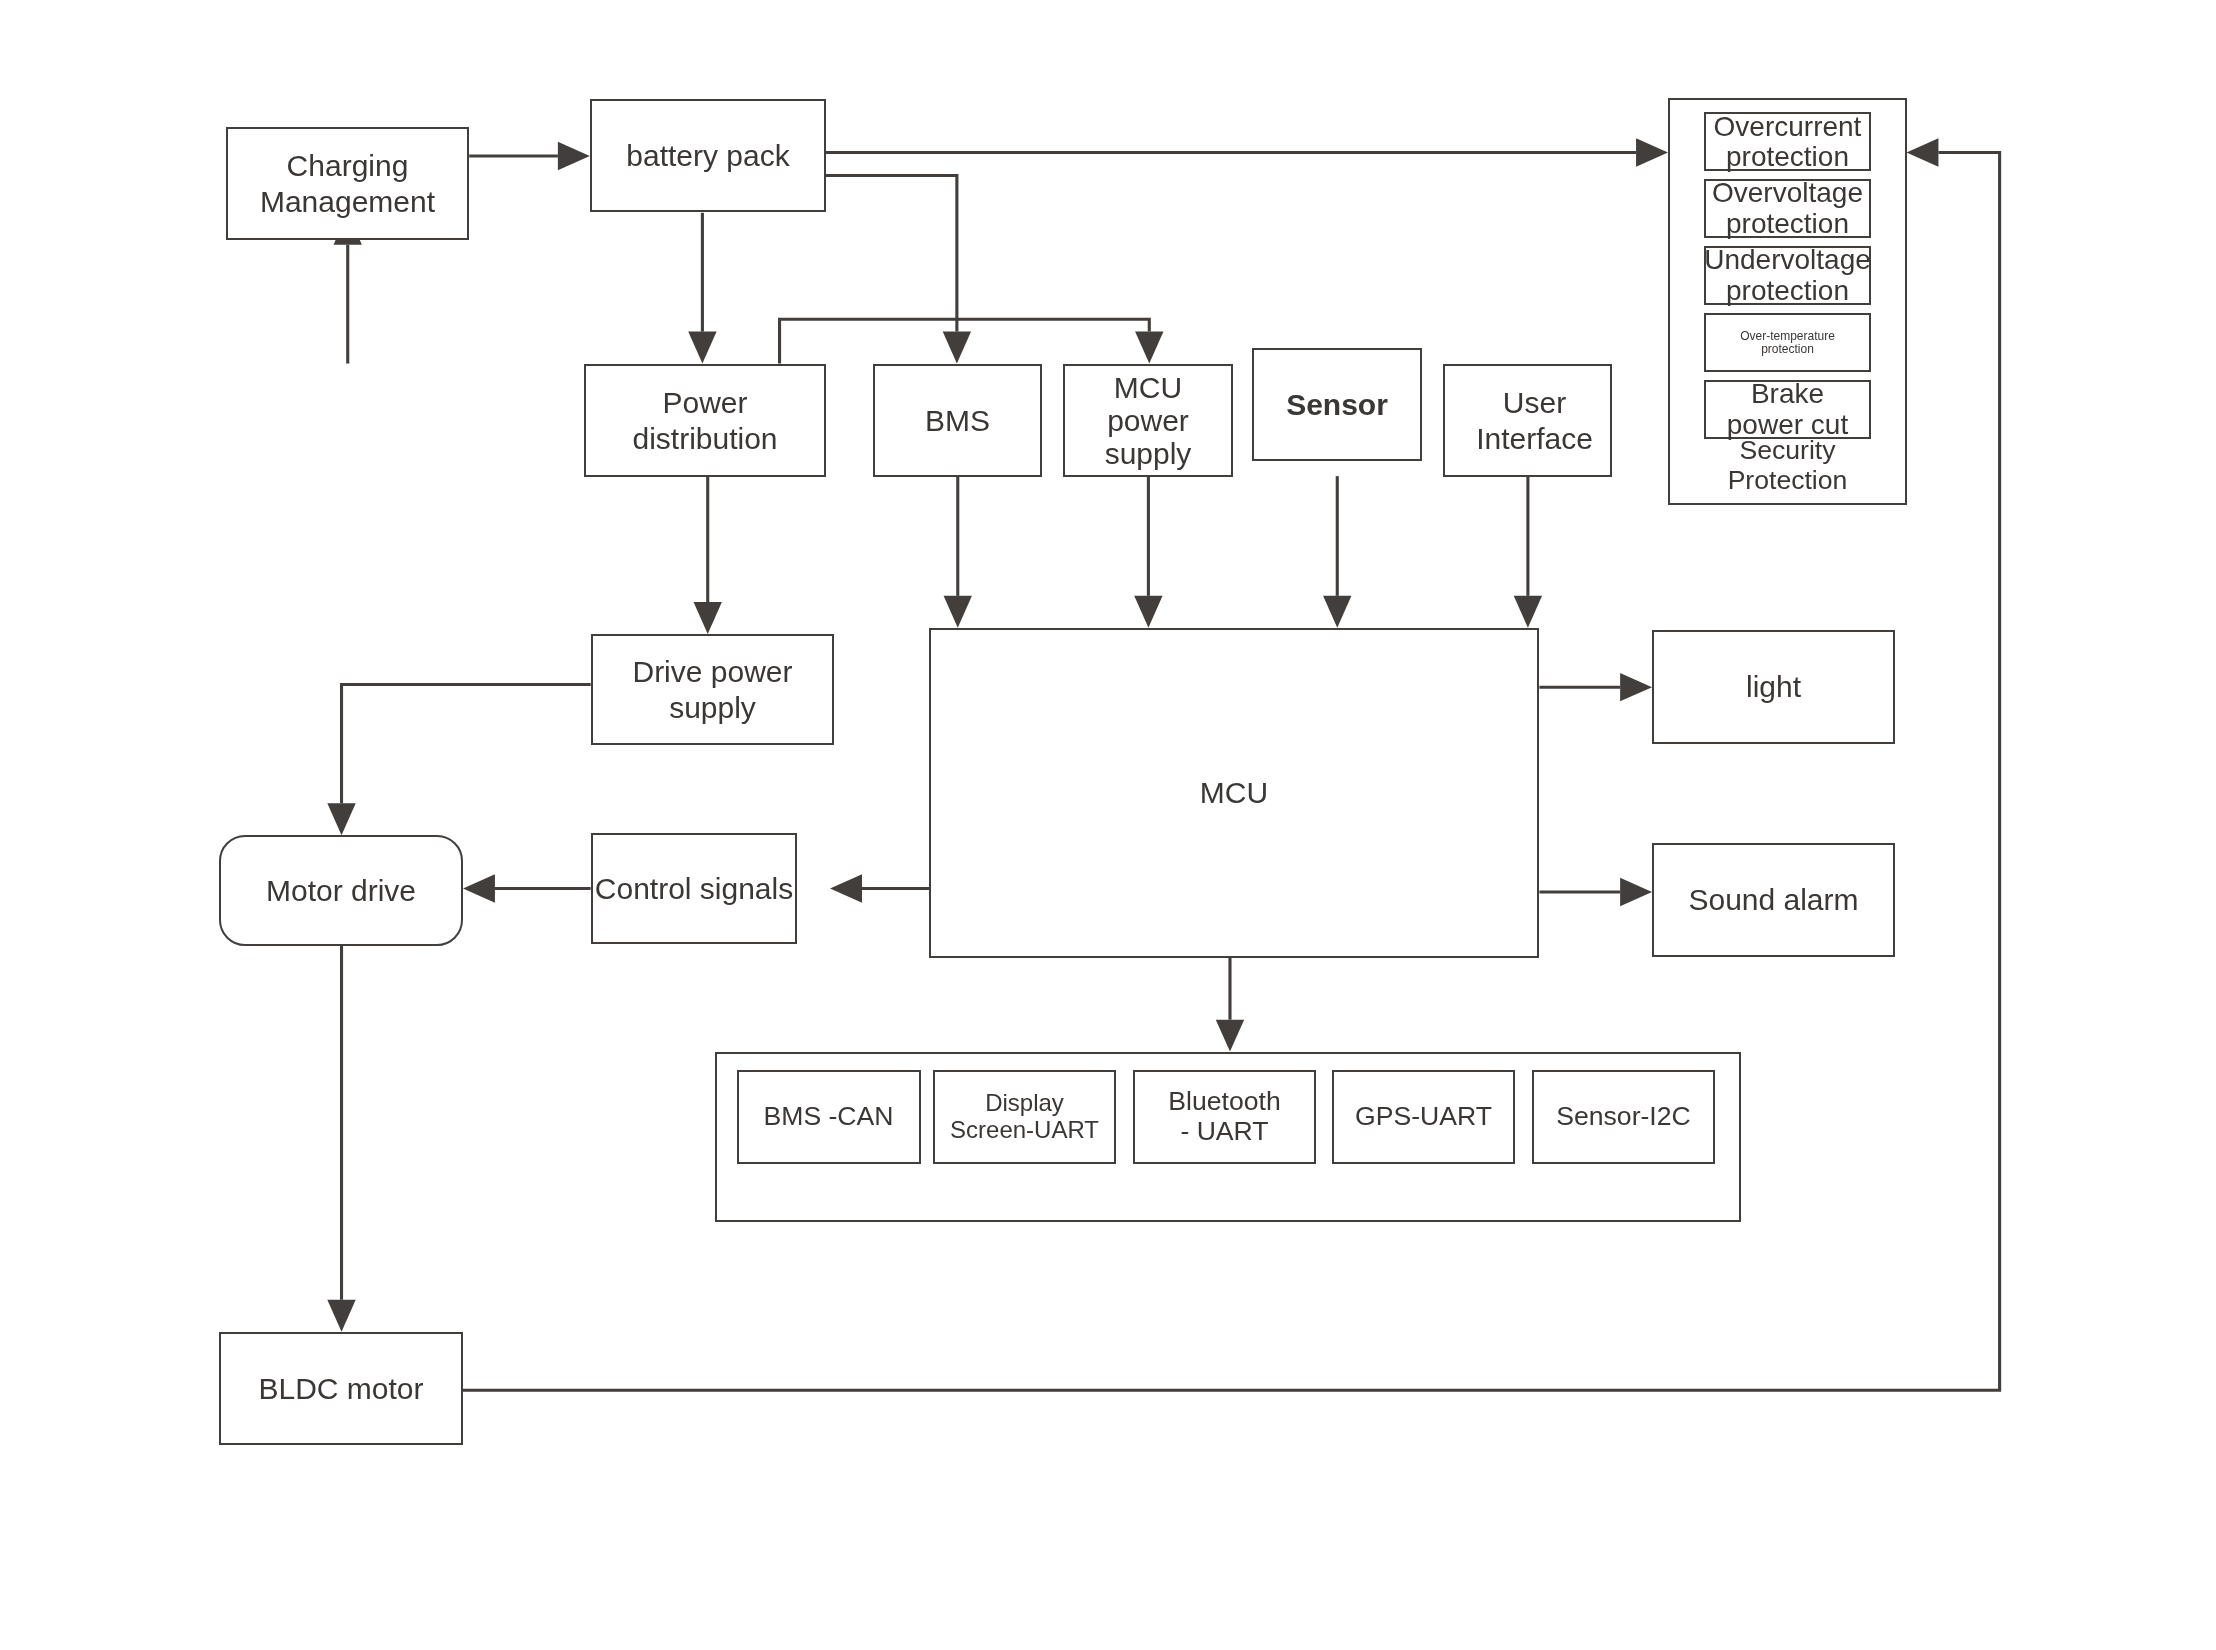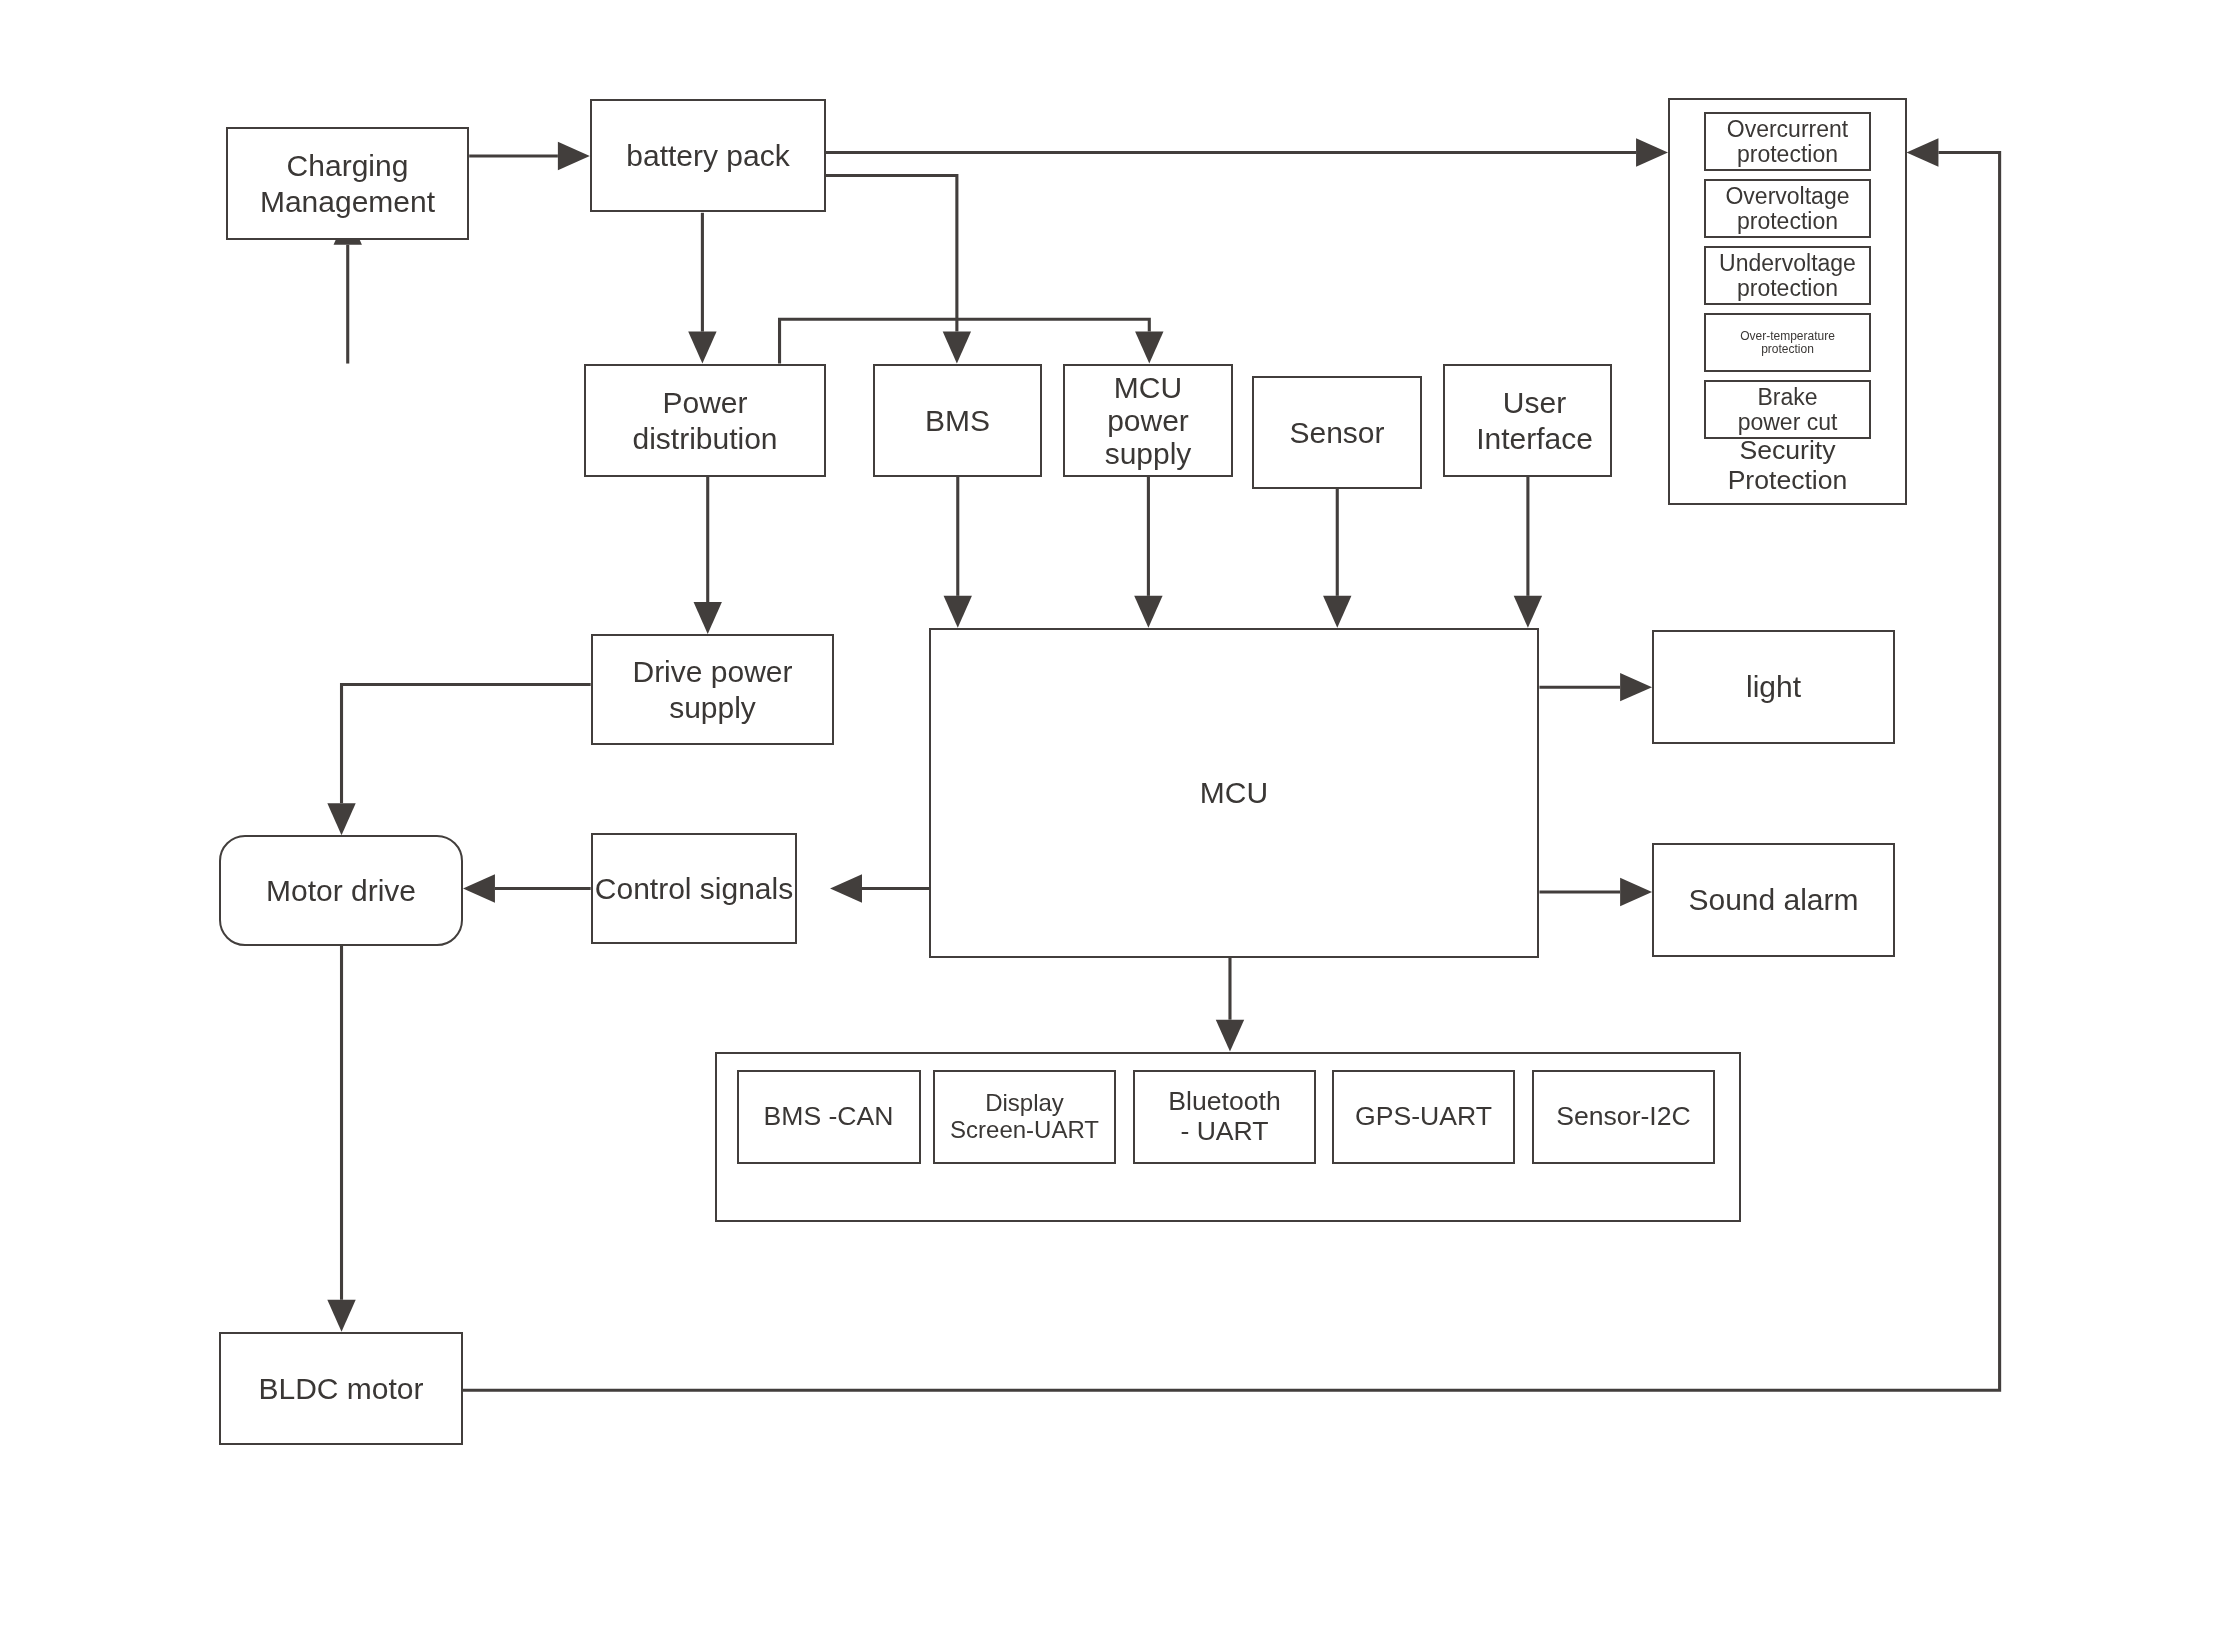--- a/index.html
+++ b/index.html
@@ -54,21 +54,21 @@
     border: 2.7px solid #423e3c;
     background: #ffffff;
     left: 34px;
     width: 167px;
     height: 59px;
     display: flex;
     align-items: center;
     justify-content: center;
     text-align: center;
     white-space: pre-line;
-    font-size: 23px;
+    font-size: 28px;
     line-height: 1.08;
   }
   .sec-item.small { font-size: 12px; }
   .sec-label {
     position: absolute;
     left: 0;
     width: 100%;
     bottom: 7px;
     text-align: center;
     white-space: pre-line;
@@ -210,21 +210,21 @@
 
   <div class="node" style="left:584px; top:364px; width:242px; height:113px;">Power
 distribution</div>
 
   <div class="node" style="left:873px; top:364px; width:169px; height:113px;">BMS</div>
 
   <div class="node" style="left:1063px; top:364px; width:170px; height:113px; line-height:1.1;">MCU
 power
 supply</div>
 
-  <div class="node" style="left:1252px; top:376px; width:170px; height:113px;">Sensor</div>
+  <div class="node" style="left:1252px; top:348px; width:170px; height:113px;font-weight:bold;">Sensor</div>
 
   <div class="node" style="left:1443px; top:364px; width:169px; height:113px;padding-left:14px;">User
 Interface</div>
 
   <div class="container-box" style="left:1668px; top:98px; width:239px; height:407px;">
     <div class="sec-item" style="top:12.4px;">Overcurrent
 protection</div>
     <div class="sec-item" style="top:79px;">Overvoltage
 protection</div>
     <div class="sec-item" style="top:146px;">Undervoltage

